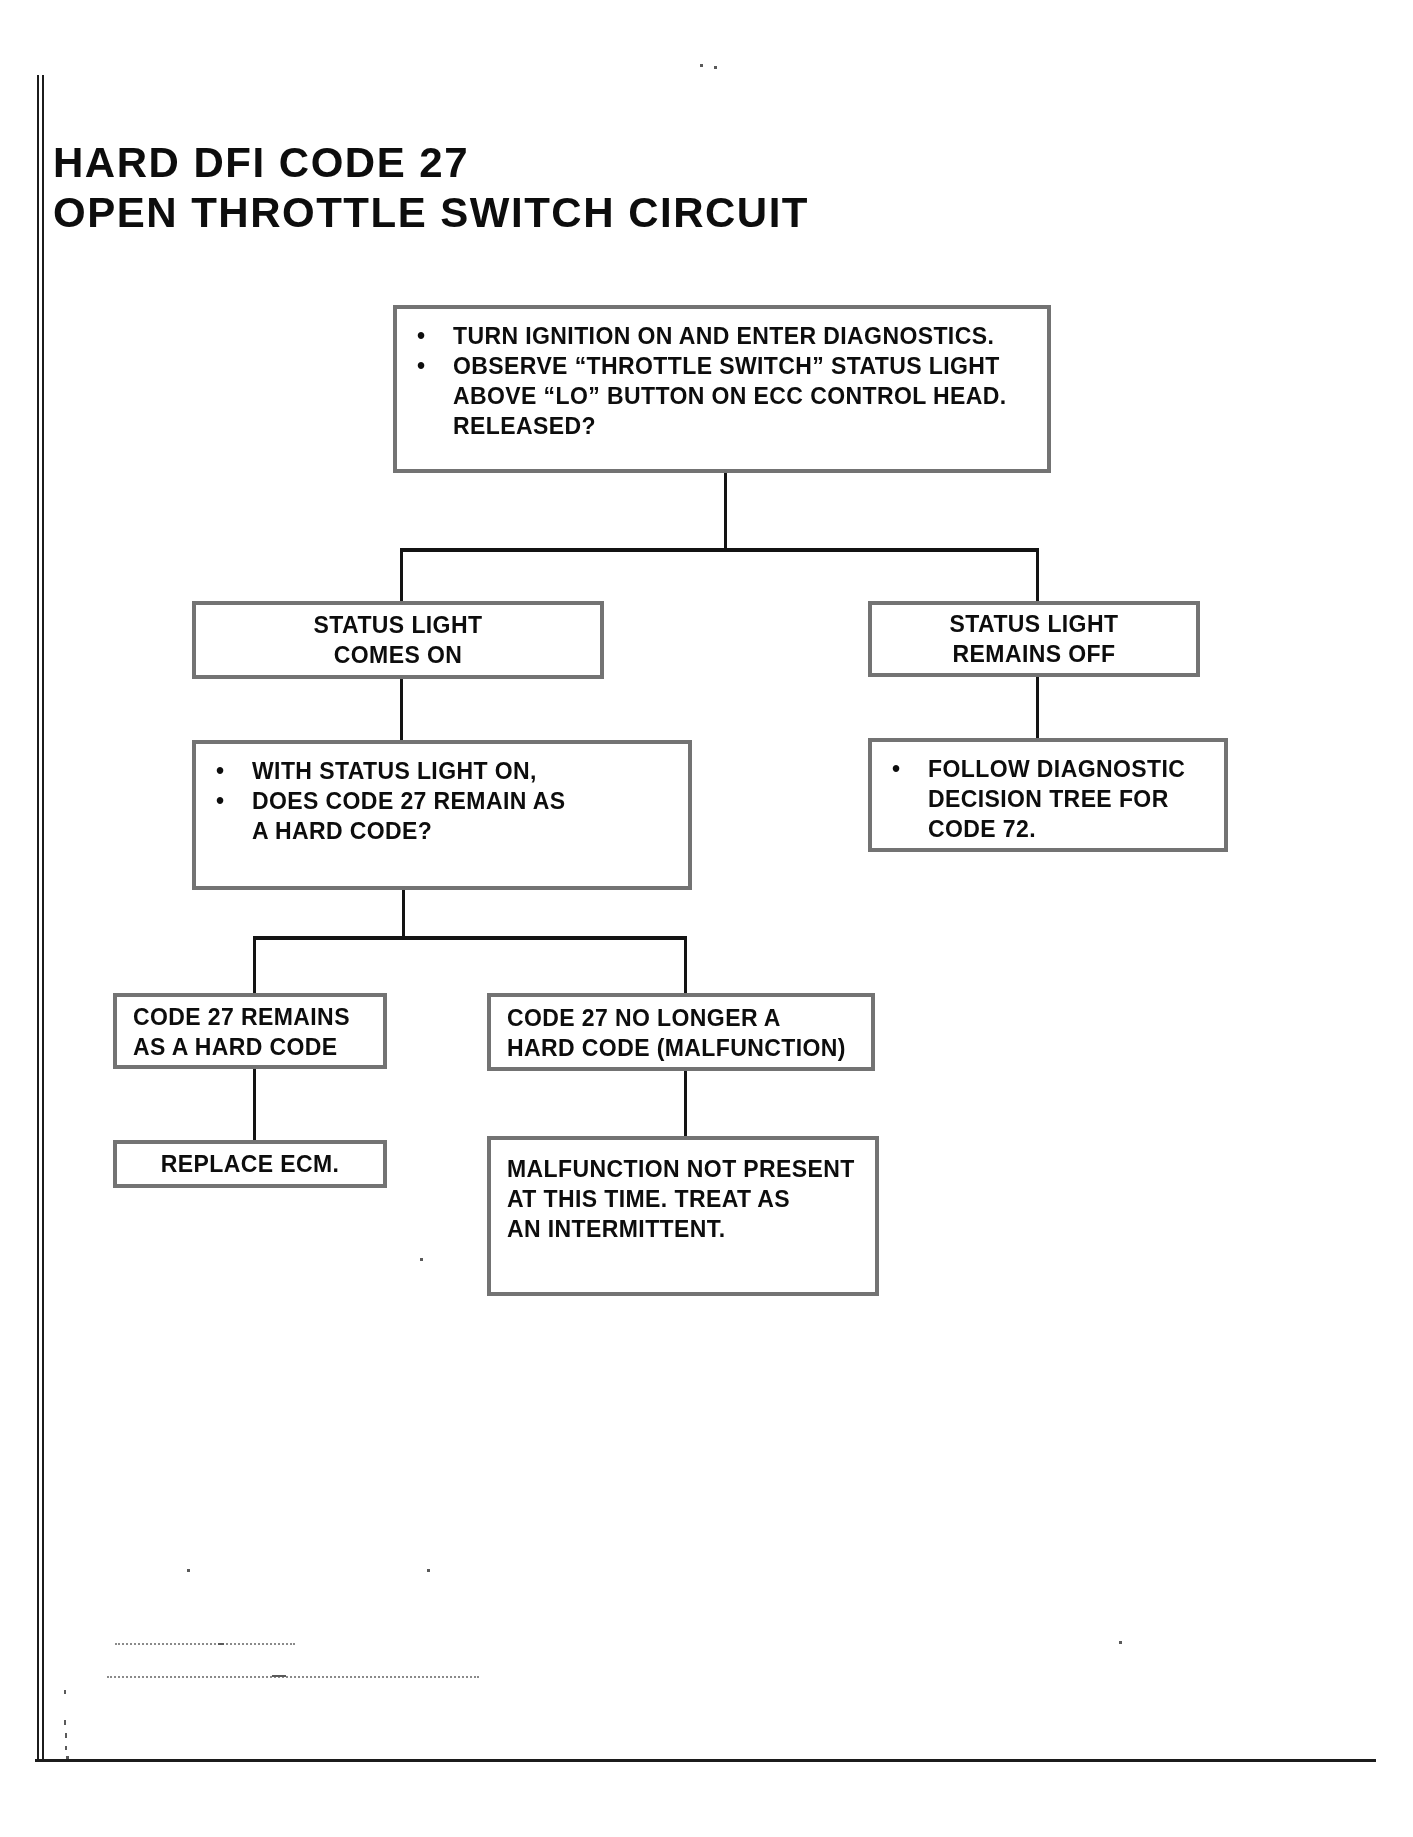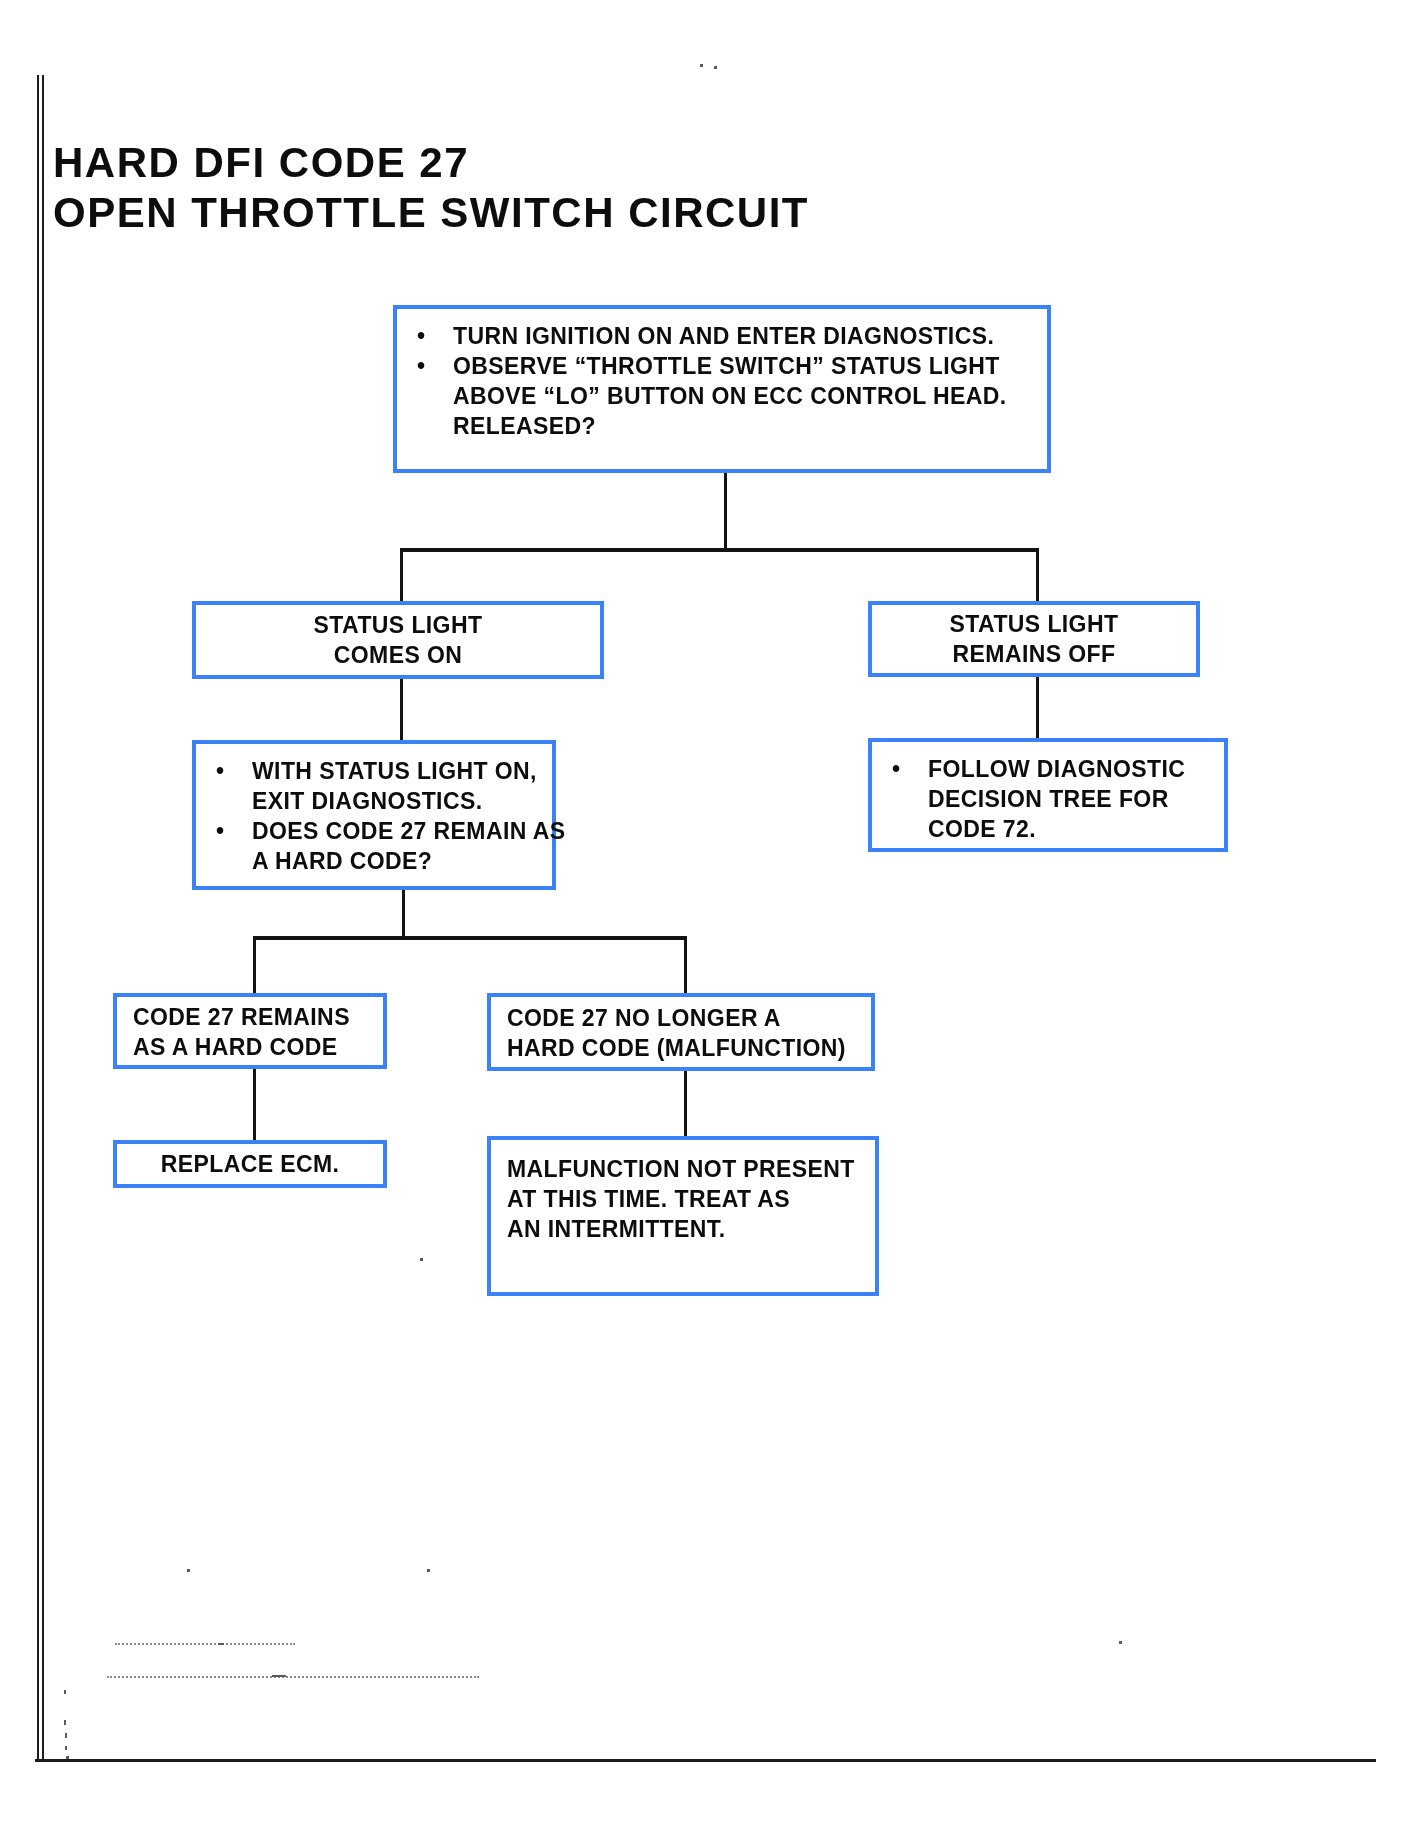--- a/index.html
+++ b/index.html
@@ -16,21 +16,21 @@
 
   
   .title{
     position:absolute;left:53px;top:138px;width:1360px;
     font-weight:bold;font-size:42px;line-height:50px;
     letter-spacing:1.5px;color:#0d0d0d;
   }
 
   
   .box{
-    position:absolute;border:4px solid #3b82f6;background:#ffffff;
+    position:absolute;border:4px solid #737373;background:#ffffff;
     font-weight:bold;font-size:23px;line-height:30px;letter-spacing:0.4px;
     color:#0d0d0d;box-sizing:border-box;
   }
   .box.center{display:flex;flex-direction:column;justify-content:center;text-align:center;}
   .box.leftal{padding:8px 10px 6px 16px;display:flex;flex-direction:column;justify-content:center;}
   .box.bullets{padding:12px 8px 8px 14px;}
   .bl{display:flex;align-items:flex-start;white-space:nowrap;}
   .dot{display:inline-block;width:36px;flex:0 0 36px;text-align:left;padding-left:6px;}
   .dot::before{content:"\2022";}
   .bl.cont .dot::before{content:"";}
@@ -84,28 +84,24 @@
 </div>
 
 <div class="box center" style="left:868px;top:601px;width:332px;height:76px;">
   <div>STATUS LIGHT</div>
   <div>REMAINS OFF</div>
 </div>
 
 <div class="conn" style="left:400px;top:679px;width:3px;height:63px;"></div>
 <div class="conn" style="left:1036px;top:677px;width:3px;height:63px;"></div>
 
-<div class="box bullets" style="left:192px;top:740px;width:364px;height:150px;">
+<div class="box bullets" style="left:192px;top:740px;width:500px;height:150px;">
   <div class="bl">
       <span class="dot"></span>
       <span>WITH STATUS LIGHT ON,</span>
-    </div>
-  <div class="bl cont">
-      <span class="dot"></span>
-      <span>EXIT DIAGNOSTICS.</span>
     </div>
   <div class="bl">
       <span class="dot"></span>
       <span>DOES CODE 27 REMAIN AS</span>
     </div>
   <div class="bl cont">
       <span class="dot"></span>
       <span>A HARD CODE?</span>
     </div>
 </div>

